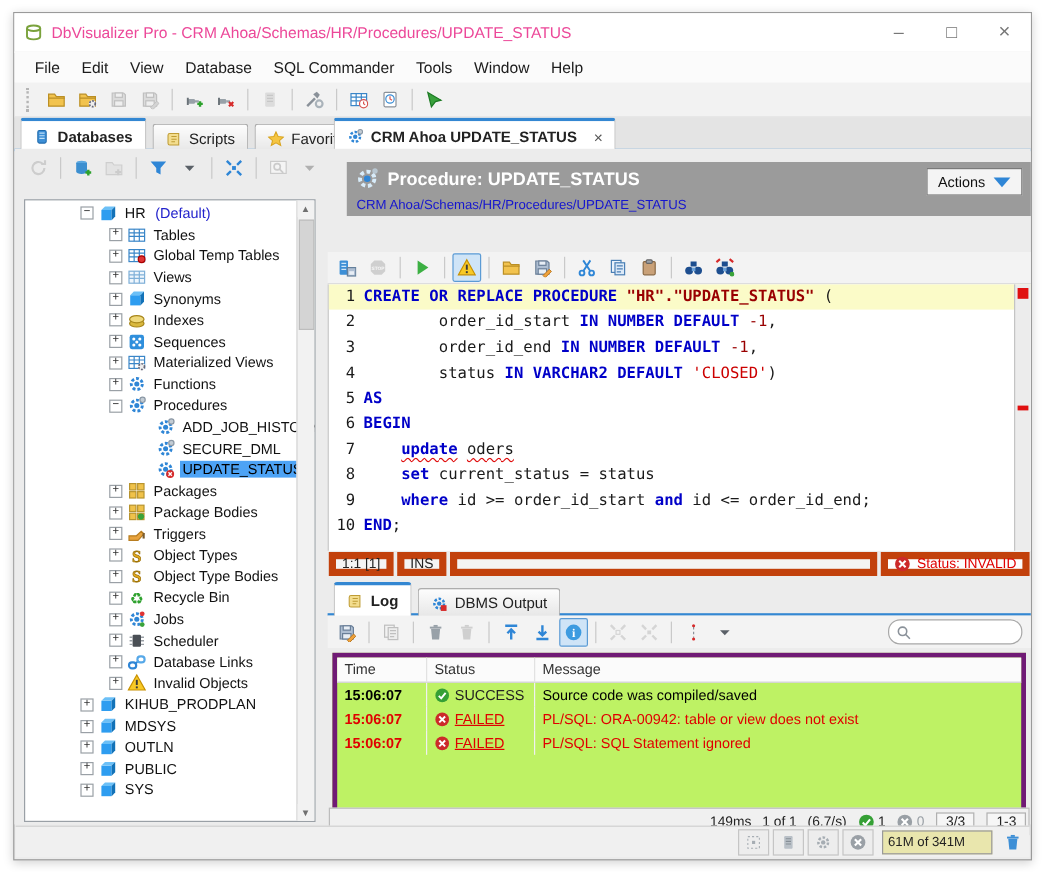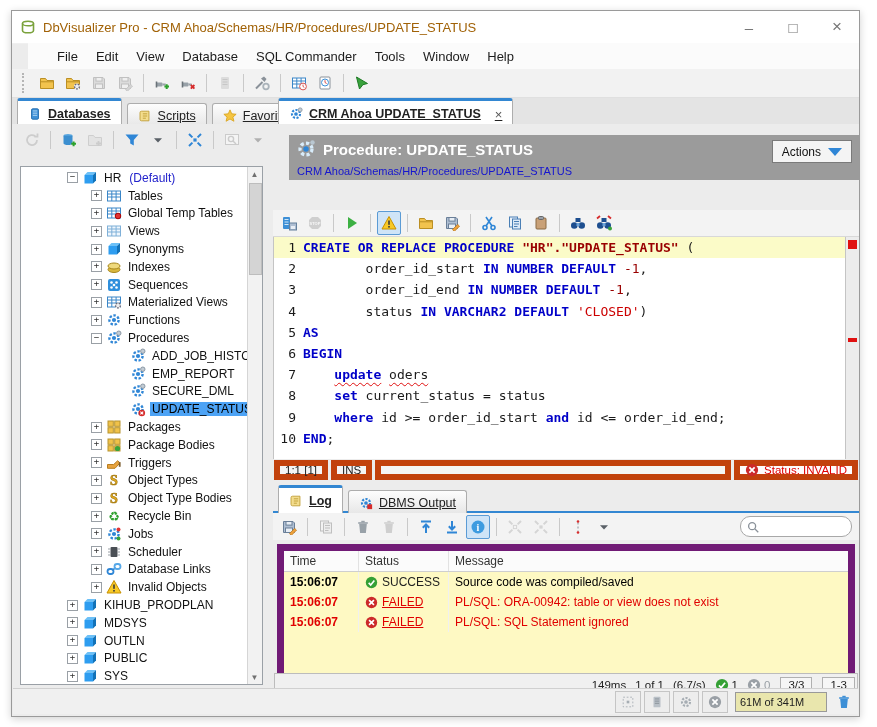--- a/index.html
+++ b/index.html
@@ -1,39 +1,39 @@
 <!DOCTYPE html>
 <html><head>
 <meta charset="utf-8">
 <style>
   html,body{margin:0;padding:0;}
   body{width:877px;height:727px;background:#ffffff;font-family:"Liberation Sans",sans-serif;position:relative;overflow:hidden;-webkit-font-smoothing:antialiased;}
   .window{position:absolute;left:11px;top:10px;width:847px;height:705px;background:#ececec;border:1px solid #9a9a9a;box-shadow:0 2px 8px rgba(0,0,0,.18);}
   
   .titlebar{position:absolute;left:0;top:0;right:0;height:32px;background:#ffffff;display:flex;align-items:center;padding-left:8px;border-bottom:1px solid #f0f0f0;}
-  .titlebar .title{color:#a16207;font-size:13px;margin-left:7px;white-space:nowrap;}
+  .titlebar .title{color:#ec4899;font-size:13px;margin-left:7px;white-space:nowrap;}
   .win-controls{margin-left:auto;display:flex;height:100%;}
   .win-btn{width:44px;height:100%;display:flex;align-items:center;justify-content:center;color:#777;font-size:15px;}
   
-  .menubar{position:absolute;left:16px;top:32px;right:0;height:26px;background:#fbfbfb;display:flex;align-items:center;padding-left:20px;}
+  .menubar{position:absolute;left:0;top:32px;right:0;height:26px;background:#fbfbfb;display:flex;align-items:center;padding-left:8px;}
   .menu-item{padding:4px 9px;font-size:13px;color:#1c1c1c;}
   
   .toolbar{display:flex;align-items:center;gap:2px;}
   .main-toolbar{position:absolute;left:0;top:58px;right:0;height:28px;background:#f2f2f2;border-bottom:1px solid #e0e0e0;padding-left:10px;}
   .grip{width:5px;height:20px;margin-right:4px;border-left:2px dotted #b5b5b5;}
   .tbtn{width:22px;height:22px;display:flex;align-items:center;justify-content:center;border:1px solid transparent;border-radius:2px;}
   .tbtn.disabled{opacity:.42;filter:grayscale(1);}
   .tbtn.active{background:#cfe4f7;border:1px solid #5b9bd5;}
   .sep{width:1px;height:18px;background:#c9c9c9;margin:0 4px;flex:none;}
   .ic{display:inline-block;width:16px;height:16px;line-height:0;}
   .ic svg{width:100%;height:100%;display:block;}
   .ic.small{width:14px;height:14px;}
   
   .tabrow{position:absolute;left:0;top:87px;right:0;height:26px;background:#e4e4e4;border-bottom:2px solid #3387d2;}
-  .tab{display:inline-flex;align-items:center;gap:6px;height:23px;padding:0 10px;margin-top:3px;margin-left:5px;background:linear-gradient(#fdfdfd,#e6e6e6);border:1px solid #adadad;border-bottom:none;border-radius:3px 3px 0 0;font-size:12.5px;color:#222;vertical-align:bottom;text-decoration:underline;}
+  .tab{display:inline-flex;align-items:center;gap:6px;height:23px;padding:0 10px;margin-top:3px;margin-left:5px;background:linear-gradient(#fdfdfd,#e6e6e6);border:1px solid #adadad;border-bottom:none;border-radius:3px 3px 0 0;font-size:12.5px;color:#222;vertical-align:bottom;}
   .tab.selected{background:#ffffff;border-top:3px solid #3387d2;margin-top:0;height:26px;font-weight:bold;}
   .doc-tab{position:absolute;left:261px;top:0;}
   .tab .close{color:#555;font-size:13px;margin-left:8px;font-weight:normal;}
   
   .content{position:absolute;left:0;top:113px;right:0;height:563px;background:#ececec;}
   .left-panel{position:absolute;left:0;top:0;width:251px;height:100%;}
   .tree-toolbar{position:absolute;left:8px;top:3px;height:26px;}
   .tree-box{position:absolute;left:8px;top:42px;right:0;bottom:2px;background:#ffffff;border:1px solid #9aa0a6;overflow:hidden;}
   .tree{position:absolute;left:0;top:2px;right:14px;bottom:0;}
   .trow{height:17.8px;display:flex;align-items:center;font-size:12px;color:#111;white-space:nowrap;}
@@ -75,21 +75,21 @@
   .estatus{position:absolute;left:0;top:336px;right:0;height:20px;display:flex;gap:3px;padding:0 1px;}
   .scell{border:6px solid #c2410c;background:#f4f4f4;font-size:11.5px;color:#222;display:flex;align-items:center;padding:0 5px;}
   .scell.grow{flex:1;}
   .scell.status{color:#e00000;gap:5px;background:#fdfdfd;}
   
   .ltabs{position:absolute;left:0;top:361px;right:0;height:26px;border-bottom:2px solid #3387d2;}
   .ltoolbar{position:absolute;left:0;top:389px;right:0;height:27px;background:#f3f3f3;padding-left:4px;}
   .search-box{position:absolute;right:7px;top:3px;width:100px;height:19px;border:1px solid #a8a8a8;border-radius:10px;background:#fff;display:flex;align-items:center;padding:0 5px;gap:3px;}
   .search-box input{border:none;outline:none;width:70px;font-size:11px;background:transparent;}
   
-  .log-table{position:absolute;left:4px;top:420px;right:4px;height:126px;background:#fef9c3;border:7px solid #701a75;font-size:12px;}
+  .log-table{position:absolute;left:4px;top:420px;right:4px;height:126px;background:#bef264;border:4px solid #701a75;font-size:12px;}
   .lt-head{display:flex;height:20px;background:#fbfbfb;border-bottom:1px solid #cfcfcf;color:#333;}
   .lt-head .c{display:flex;align-items:center;padding:0 6px;border-right:1px solid #e2e2e2;}
   .lt-row{display:flex;height:20px;align-items:center;}
   .lt-row .c{display:flex;align-items:center;padding:0 6px;height:100%;border-right:1px solid #f0f0f0;gap:4px;white-space:nowrap;overflow:hidden;}
   .c.time{width:62px;flex:none;font-weight:bold;}
   .c.status{width:77px;flex:none;}
   .c.msg{flex:1;border-right:none !important;}
   .lt-row.err{color:#e00000;}
   .lt-row.err .time{color:#e00000;}
   .lt-row .badge{text-decoration:underline;}
@@ -485,31 +485,20 @@
             </div>
             <div class="trow" style="padding-left: 94px;">
               <span class="exp none"></span>
               <span class="ic ">
                 <svg viewBox="0 0 16 16" xmlns="http://www.w3.org/2000/svg">
                   <circle cx="8" cy="8" r="4.6" fill="none" stroke="#2f86d6" stroke-width="2.4" stroke-dasharray="2.4 1.7"></circle>
                   <circle cx="8" cy="8" r="2.1" fill="#2f86d6"></circle>
                   <circle cx="12.8" cy="3.2" r="2.2" fill="#c3ccd4" stroke="#8b98a5"></circle>
                 </svg>
               </span>
-              <span class="lbl">EMP_REPORT</span>
-            </div>
-            <div class="trow" style="padding-left: 94px;">
-              <span class="exp none"></span>
-              <span class="ic ">
-                <svg viewBox="0 0 16 16" xmlns="http://www.w3.org/2000/svg">
-                  <circle cx="8" cy="8" r="4.6" fill="none" stroke="#2f86d6" stroke-width="2.4" stroke-dasharray="2.4 1.7"></circle>
-                  <circle cx="8" cy="8" r="2.1" fill="#2f86d6"></circle>
-                  <circle cx="12.8" cy="3.2" r="2.2" fill="#c3ccd4" stroke="#8b98a5"></circle>
-                </svg>
-              </span>
               <span class="lbl">SECURE_DML</span>
             </div>
             <div class="trow sel" style="padding-left: 94px;">
               <span class="exp none"></span>
               <span class="ic ">
                 <svg viewBox="0 0 16 16" xmlns="http://www.w3.org/2000/svg">
                   <circle cx="8" cy="8" r="4.6" fill="none" stroke="#2f86d6" stroke-width="2.4" stroke-dasharray="2.4 1.7"></circle>
                   <circle cx="8" cy="8" r="2.1" fill="#2f86d6"></circle>
                   <circle cx="11.8" cy="12" r="3.3" fill="#d62b2b"></circle>
                   <path d="M10.4 10.6l2.8 2.8M13.2 10.6l-2.8 2.8" stroke="#fff" stroke-width="1.1"></path>

